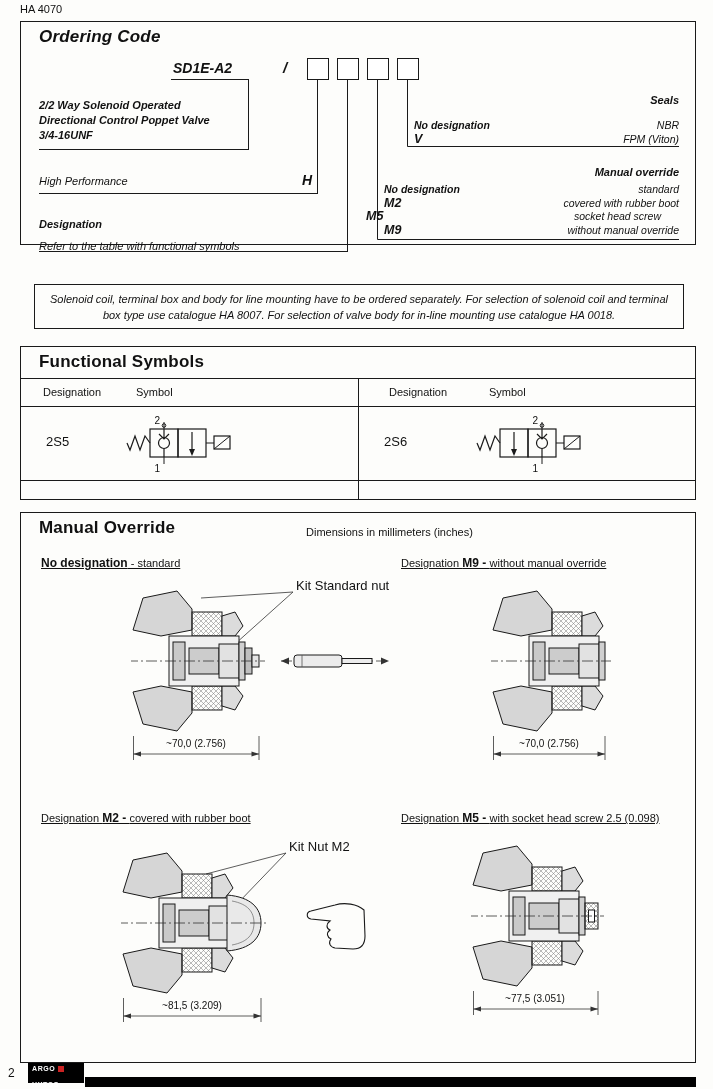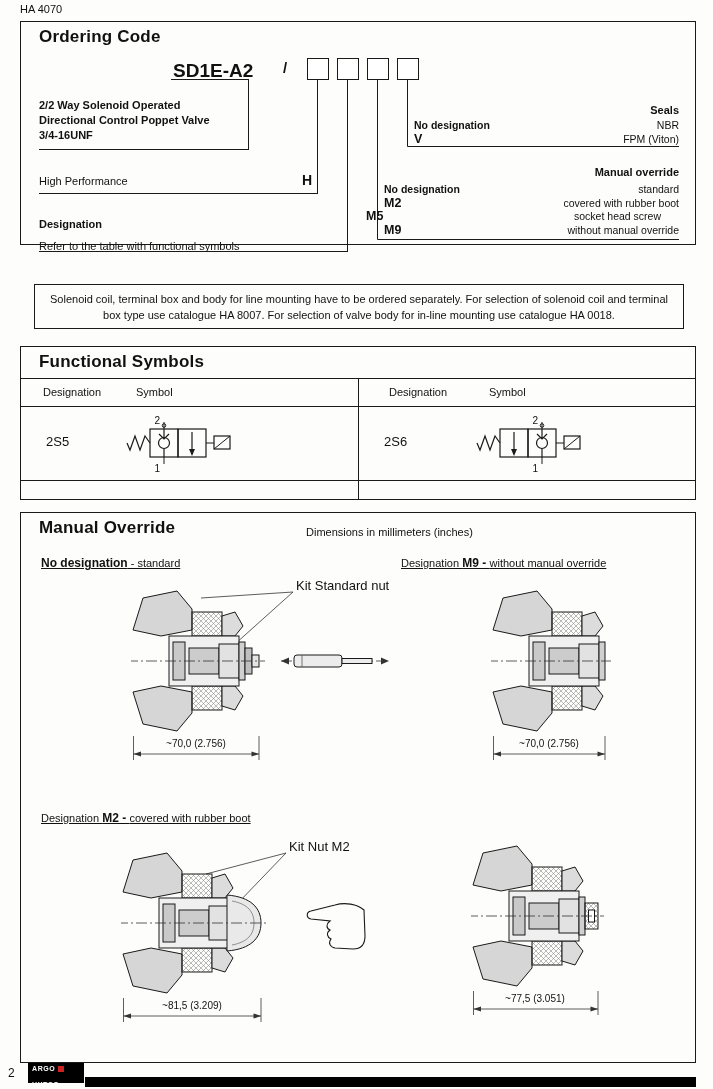--- a/index.html
+++ b/index.html
@@ -40,60 +40,60 @@
     <pattern id="xh" width="5" height="5" patternUnits="userSpaceOnUse">
       <path d="M0,0 L5,5 M5,0 L0,5" stroke="#777" stroke-width="0.5" fill="none"></path>
     </pattern>
   </defs>
 </svg>
 
 <div class="page">
 
   <div class="abs t11" style="left:20px; top:3px;">HA 4070</div>
 
-  <section class="sec" style="left:20px; top:21px; width:676px; height:224px;">
+  <section class="sec" style="left:20px; top:21px; width:676px; height:224px;font-style:italic;">
     <h2 class="sec-title" style="left:18px; top:5px;">Ordering Code</h2>
 
     <svg class="lines" width="676" height="317">
       <g stroke="#1a1a1a" stroke-width="1">
         <line x1="150" y1="57.5" x2="228" y2="57.5"></line>
         <line x1="227.5" y1="57.5" x2="227.5" y2="127.5"></line>
         <line x1="18" y1="127.5" x2="228" y2="127.5"></line>
         <line x1="18" y1="171.5" x2="297" y2="171.5"></line>
         <line x1="296.5" y1="58" x2="296.5" y2="171.5"></line>
         <line x1="18" y1="229.5" x2="327" y2="229.5"></line>
         <line x1="326.5" y1="58" x2="326.5" y2="229.5"></line>
         <line x1="356.5" y1="58" x2="356.5" y2="217.5"></line>
         <line x1="356.5" y1="217.5" x2="658" y2="217.5"></line>
         <line x1="386.5" y1="58" x2="386.5" y2="124.5"></line>
         <line x1="386.5" y1="124.5" x2="658" y2="124.5"></line>
       </g>
     </svg>
 
-    <div class="abs" style="left:152px; top:38px; font-size:19px; font-weight:bold;">SD1E-A2</div>
+    <div class="abs" style="left:152px; top:38px; font-size:14px; font-weight:bold;">SD1E-A2</div>
     <div class="abs" style="left:262px; top:37px; font-size:15px; font-weight:bold;">/</div>
 
     <div class="code-box" style="left:286px; top:36px;"></div>
     <div class="code-box" style="left:316px; top:36px;"></div>
     <div class="code-box" style="left:346px; top:36px;"></div>
     <div class="code-box" style="left:376px; top:36px;"></div>
 
     <div class="abs b11" style="left:18px; top:76px; line-height:15px; width:235px;">
       <div>2/2 Way Solenoid Operated</div>
       <div>Directional Control Poppet Valve</div>
       <div>3/4-16UNF</div>
     </div>
 
     <div class="abs t11" style="left:18px; top:153px;">High Performance</div>
     <div class="abs" style="left:281px; top:150px; font-size:14px; font-weight:bold;">H</div>
 
     <div class="abs b11" style="left:18px; top:196px;">Designation</div>
     <div class="abs t11" style="left:18px; top:218px;">Refer to the table with functional symbols</div>
 
-    <div class="abs b11" style="left:393px; top:82px; width:265px; text-align:right;">Seals</div>
+    <div class="abs b11" style="left:393px; top:72px; width:265px; text-align:right;">Seals</div>
     <div class="right-col-row" style="left:393px; top:97px; width:265px;">
       <span class="code-sm">No designation</span>
       <span class="val">NBR</span>
     </div>
     <div class="right-col-row" style="left:393px; top:110px; width:265px;">
       <span class="code-lg">V</span>
       <span class="val">FPM (Viton)</span>
     </div>
 
     <div class="abs b11" style="left:363px; top:144px; width:295px; text-align:right;">Manual override</div>
@@ -283,20 +283,23 @@
         <polygon points="2.5,168 10,165.4 10,170.6" fill="#333"></polygon>
         <polygon points="140,168 132.5,165.4 132.5,170.6" fill="#333"></polygon>
         <text x="71" y="161" text-anchor="middle" font-size="10">~81,5 (3.209)</text>
         <g>
           <path d="M243,62 C236,56 224,54 214,57 L190,63 C185,64 185,70 190,71 L209,73 C205,76 205,80 209,82 C205,85 206,89 210,91 C207,95 209,99 214,100 L232,101 C240,101 244,96 244,88 Z" fill="#fdfdfb" stroke="#1a1a1a" stroke-width="1.1"></path>
         </g>
       </svg>
     </div>
 
     <div class="abs" style="left:370px; top:290px; width:296px; height:255px;">
+      <div class="variant-label" style="left:10px; top:8px;">
+        <span>Designation </span><b>M5 - </b><span>with socket head screw 2.5 (0.098)</span>
+      </div>
       <svg class="abs" style="left:80px; top:38px;" width="150" height="205" viewBox="0 0 150 205">
         <g stroke="#1a1a1a" stroke-width="1">
           <polygon points="2,44 12,12 46,5 61,23 61,44 30,50" fill="#d6d6d6"></polygon>
           <polygon points="2,106 12,138 46,145 61,127 61,106 30,100" fill="#d6d6d6"></polygon>
           <rect x="61" y="26" width="30" height="24" fill="url(#xh)"></rect>
           <rect x="61" y="100" width="30" height="24" fill="url(#xh)"></rect>
           <polygon points="91,30 104,26 112,40 104,50 91,50" fill="#dcdcdc"></polygon>
           <polygon points="91,120 104,124 112,110 104,100 91,100" fill="#dcdcdc"></polygon>
           <rect x="38" y="50" width="70" height="50" fill="#f0f0f0"></rect>
           <rect x="42" y="56" width="12" height="38" fill="#c9c9c9"></rect>

